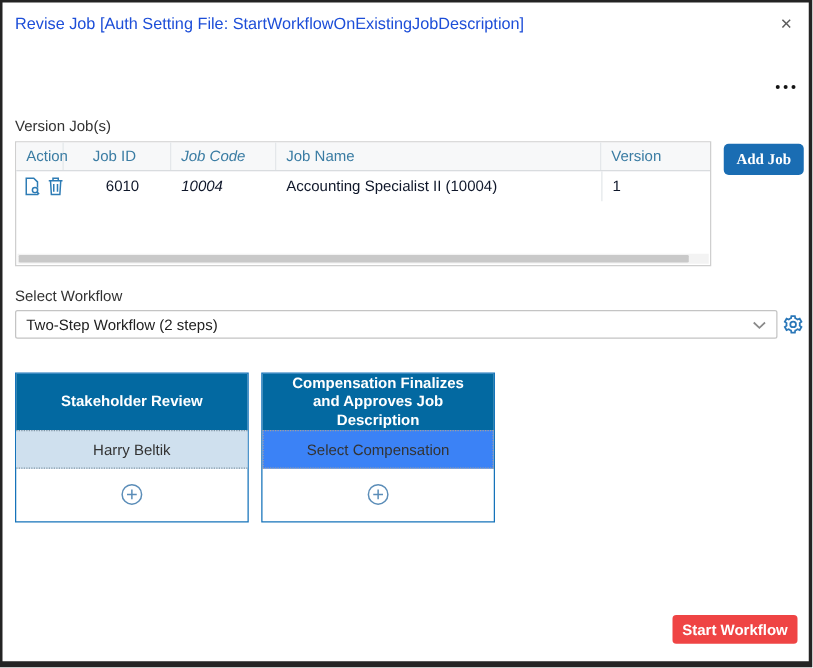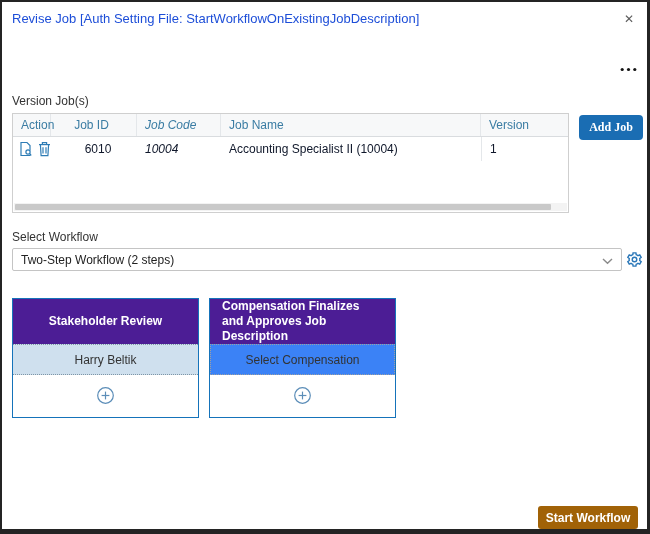--- a/index.html
+++ b/index.html
@@ -38,30 +38,30 @@
   .wf-select { position:absolute; left:10px; top:246px; width:610px; height:23px;
     border:1px solid #c4c4c4; border-radius:2px; box-sizing:border-box; background:#fff;
     display:flex; align-items:center; justify-content:space-between; padding:0 8px; cursor:pointer; }
   .wf-select-value { font-size:12px; color:#222; }
   .gear-btn { position:absolute; left:623px; top:249px; width:18px; height:18px; border:none; background:none; padding:0; cursor:pointer; }
 
   .step-card { position:absolute; top:296px; width:187px; height:120px;
     border:1.5px solid #1573ba; box-sizing:border-box; background:#fff; }
   .step-card.card-0 { left:10px; }
   .step-card.card-1 { left:207px; }
-  .step-header { height:45px; background:#4c1d95; color:#fff; font-size:12px; font-weight:bold;
-    display:flex; align-items:center; justify-content:center; padding:0 12px; box-sizing:border-box; line-height:1.25; }
+  .step-header { height:45px; background:#0369a1; color:#fff; font-size:12px; font-weight:bold;
+    display:flex; align-items:center; justify-content:center; text-align:center; padding:0 12px; box-sizing:border-box; line-height:1.25; }
   .assignee { height:31px; display:flex; align-items:center; justify-content:center; font-size:12px; color:#333; box-sizing:border-box; cursor:pointer; }
   .assignee.filled { background:#cfe0ee; border-top:1px dotted #7f96a6; border-bottom:1px dotted #7f96a6; }
   .assignee.empty { background:#3b82f6; border:1px dotted #a0a0a0; }
   .plus-area { height:41px; display:flex; align-items:center; justify-content:center; }
   .plus-btn { border:none; background:none; padding:0; cursor:pointer; width:20px; height:20px; }
 
-  .start-btn { position:absolute; left:536px; top:504px; width:100px; height:23px;
-    background:#a16207; color:#fff; font-weight:bold; font-size:12px; border:none; border-radius:3px;
+  .start-btn { position:absolute; left:536px; top:490px; width:100px; height:23px;
+    background:#ef4444; color:#fff; font-weight:bold; font-size:12px; border:none; border-radius:3px;
     cursor:pointer; font-family:"Liberation Sans", sans-serif; }
 </style>
 </head>
 <body>
 
 <div class="dialog">
 
   <div class="title">Revise Job [Auth Setting File: StartWorkflowOnExistingJobDescription]</div>
 
   <button class="close-btn">

